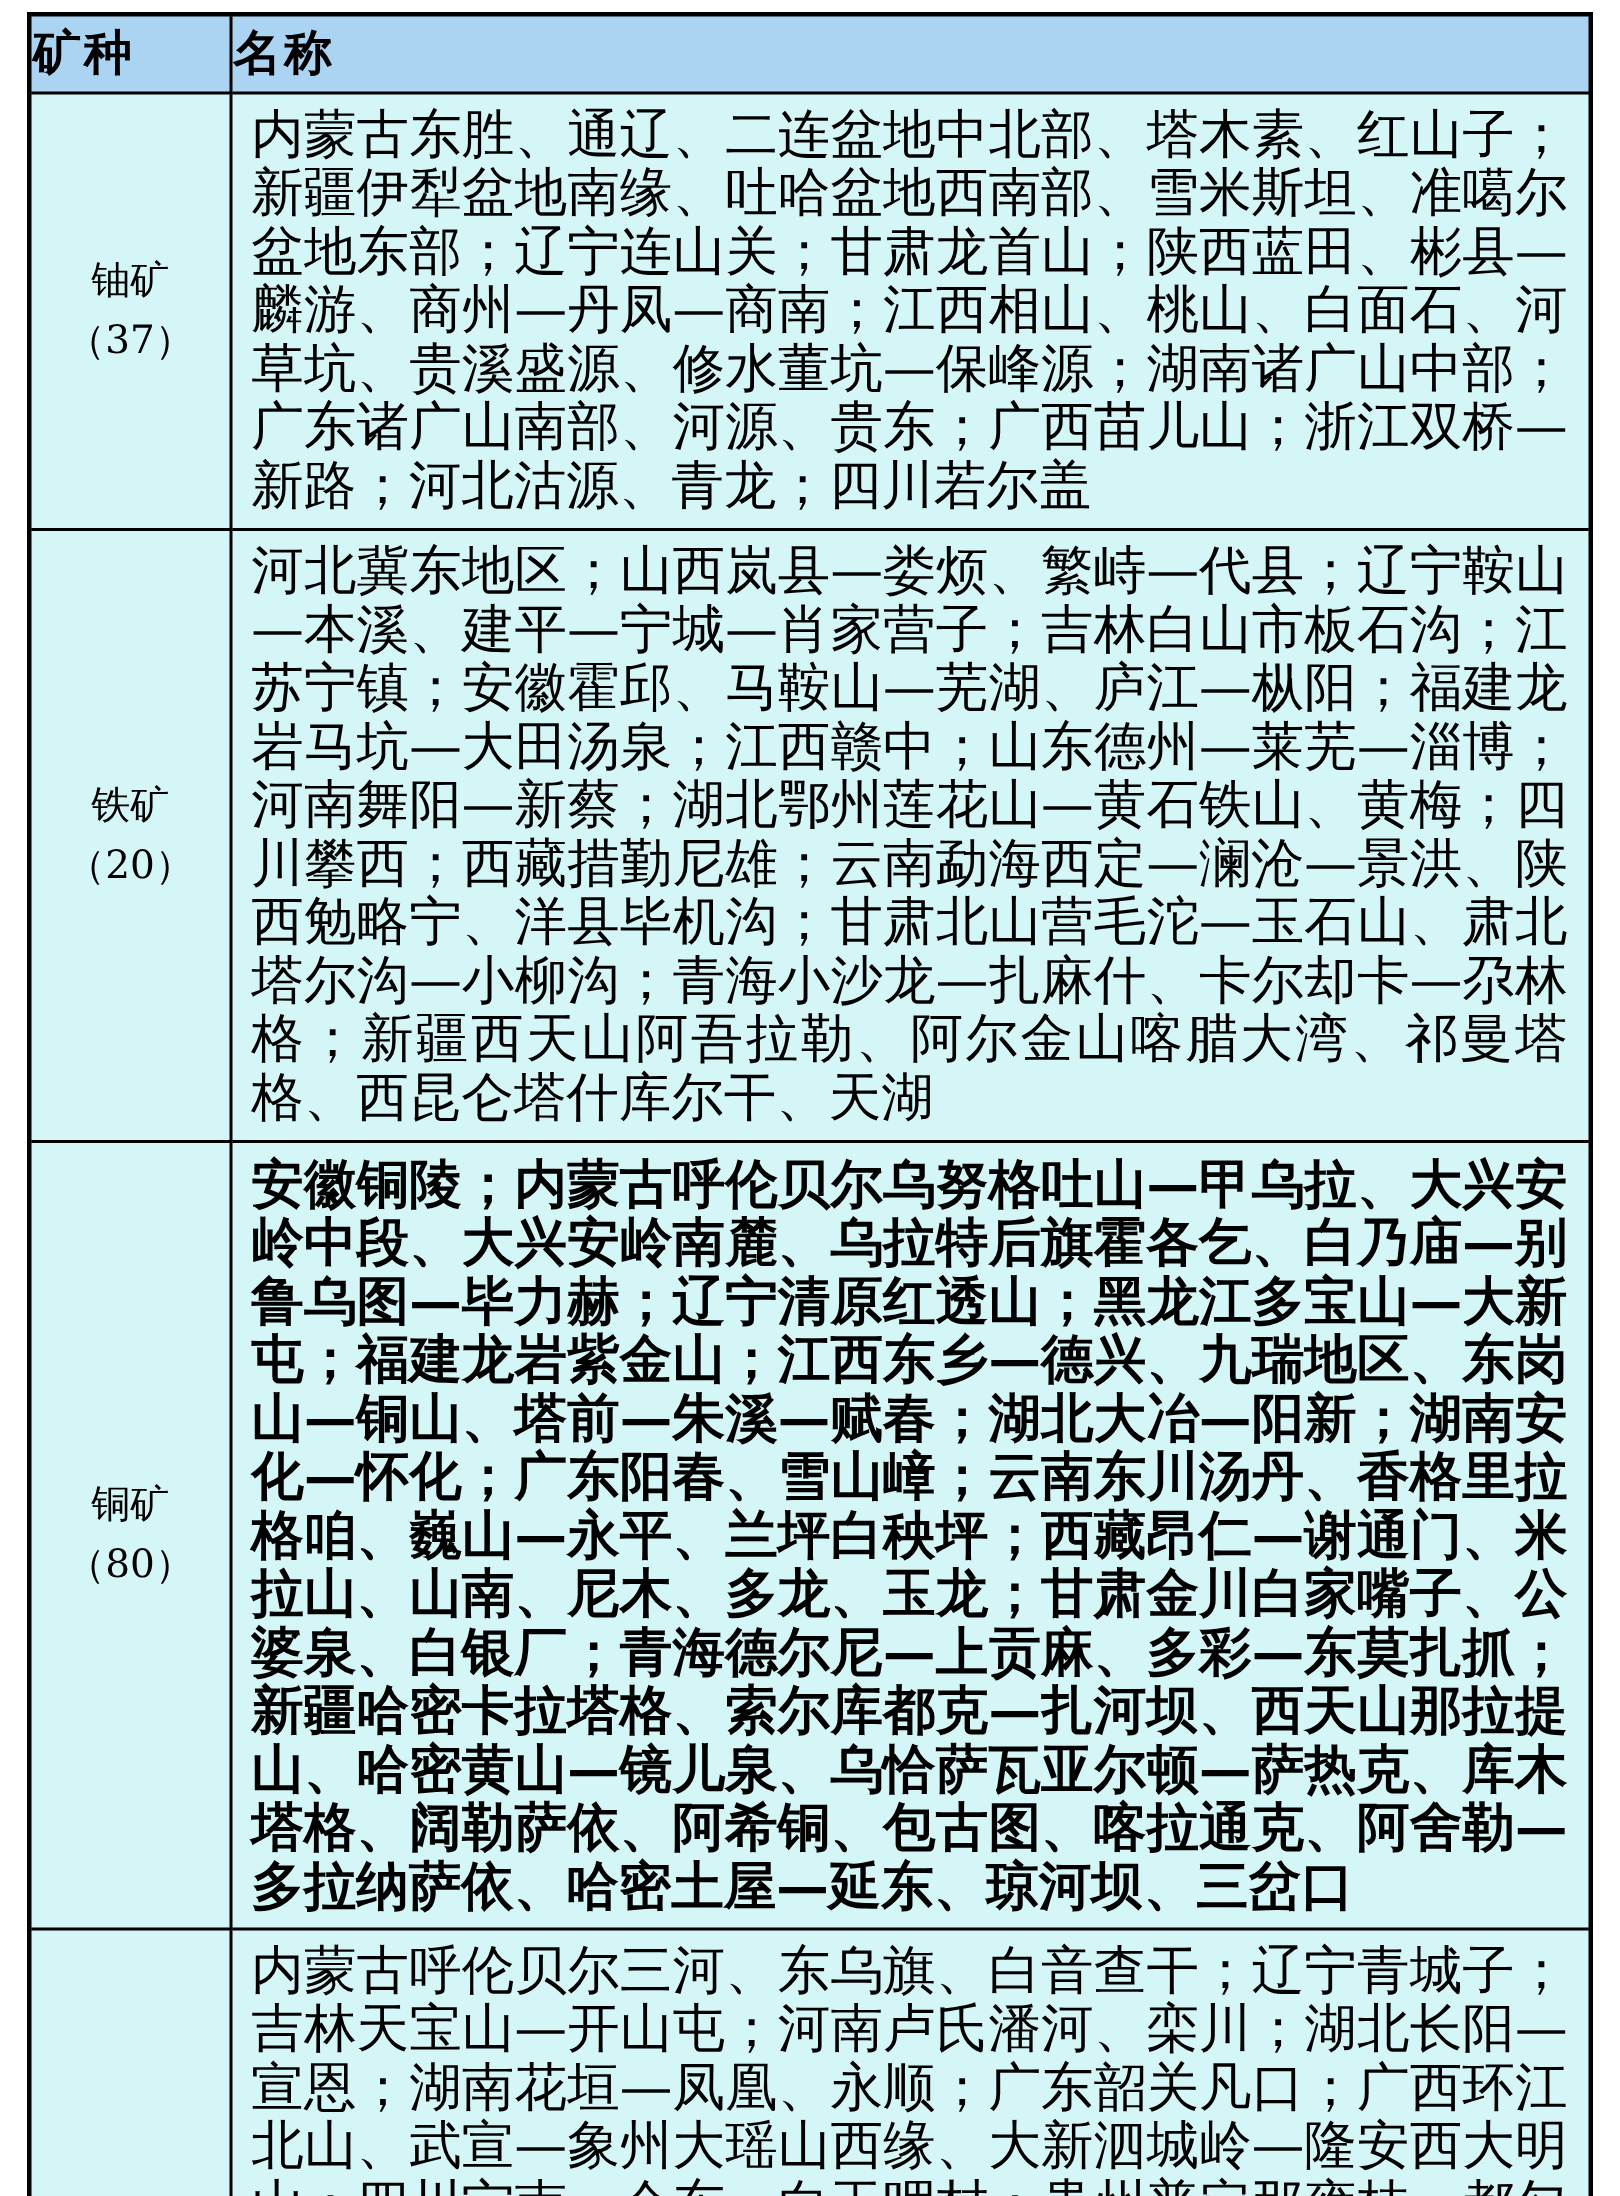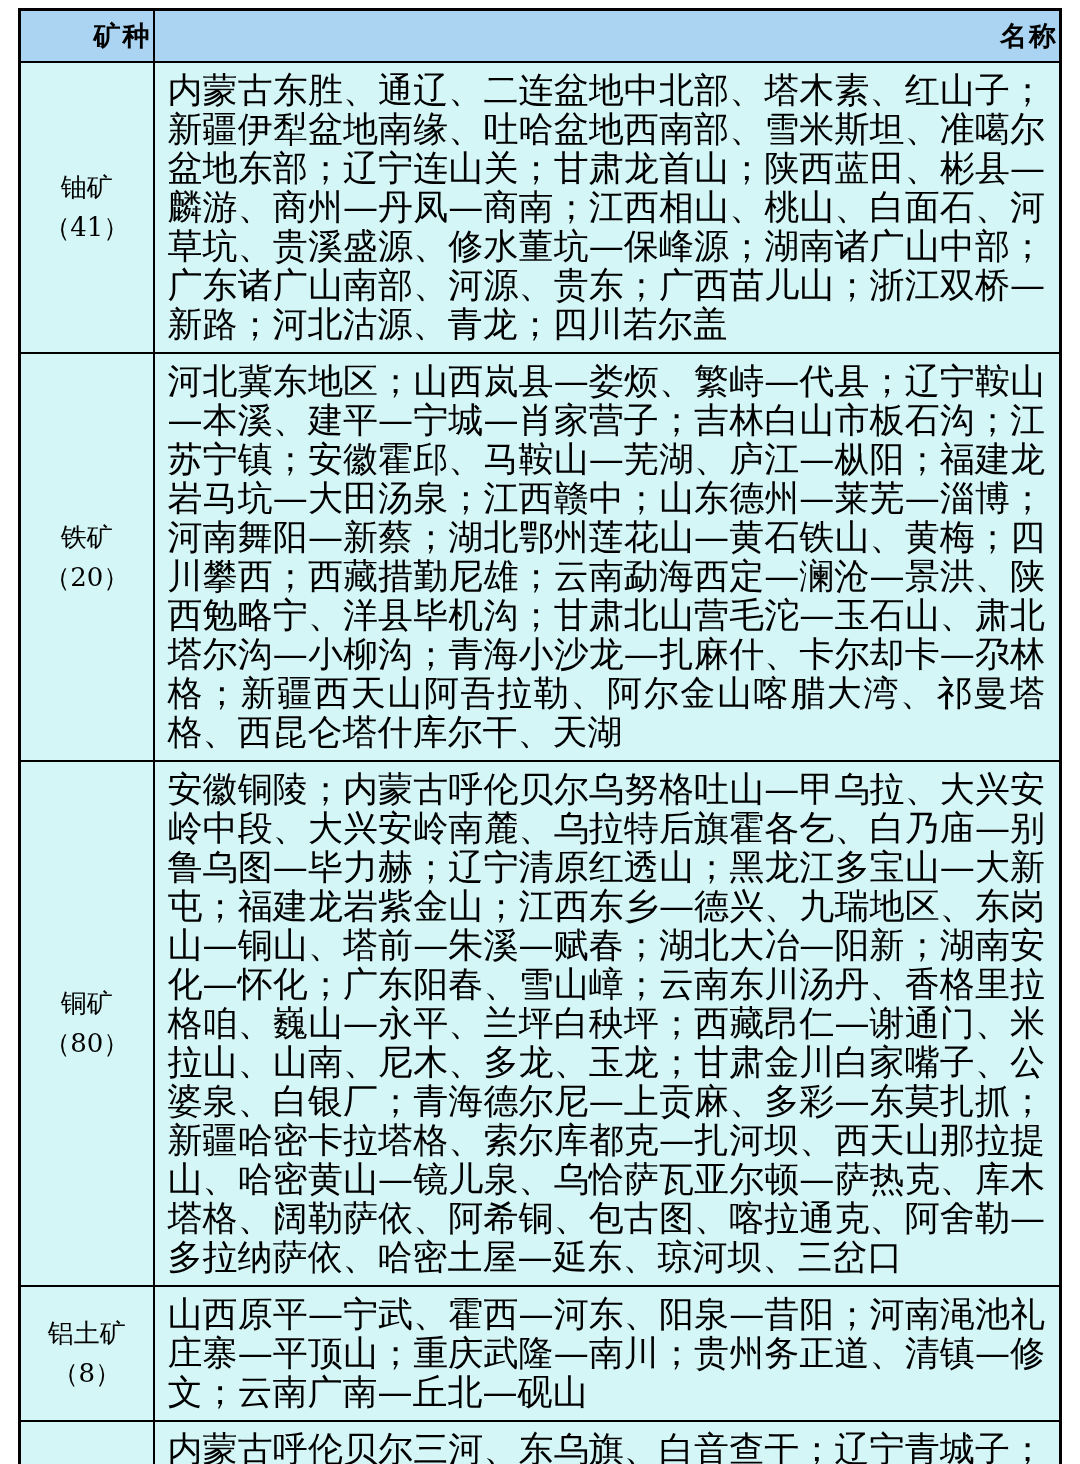--- a/index.html
+++ b/index.html
@@ -26,23 +26,23 @@
   table.mineral-table col.c-type  { width: 134px; }
   table.mineral-table th,
   table.mineral-table td {
     border: 2px solid #000000;
     box-sizing: border-box;
     vertical-align: middle;
   }
   th.hdr {
     background: var(--header-bg, #aad4f2);
     height: 52px;
-    font-size: 27px;
+    font-size: 32px;
     font-weight: bold;
-    text-align: right;
+    text-align: left;
     letter-spacing: 2px;
   }
   td.type-cell {
     background: var(--cell-bg, #d4f6f6);
     text-align: center;
     font-size: 26px;
     line-height: 40px;
     padding: 20px 2px;
   }
   td.names-cell {
@@ -51,21 +51,21 @@
     line-height: 39px;
     padding: 8px 14px 8px 13px;
     text-align: justify;
     text-justify: inter-ideograph;
     word-break: break-all;
   }
   tr.r1 .names-cell { height: 205px; }
   tr.r2 .names-cell { height: 255px; }
   tr.r3 .names-cell { height: 110px; }
   tr.r4 .names-cell { height: 62px;  }
-  tr.r5 .names-cell { height: 348px; }
+  tr.r5 .names-cell { height: 348px; font-weight: bold; }
   tr.r6 .names-cell { height: 95px;  }
   tr.r7 .names-cell { height: 321px; }
 </style>
 </head>
 <body>
 
 <div class="page">
   <table class="mineral-table">
     <colgroup>
       <col class="c-type">
@@ -74,45 +74,38 @@
     <thead>
       <tr>
         <th class="hdr">矿种</th>
         <th class="hdr">名称</th>
       </tr>
     </thead>
     <tbody>
       <tr class="r1">
         <td class="type-cell">
           <div>铀矿</div>
-          <div>（41）</div>
+          <div>（37）</div>
         </td>
         <td class="names-cell">内蒙古东胜、通辽、二连盆地中北部、塔木素、红山子；新疆伊犁盆地南缘、吐哈盆地西南部、雪米斯坦、准噶尔盆地东部；辽宁连山关；甘肃龙首山；陕西蓝田、彬县—麟游、商州—丹凤—商南；江西相山、桃山、白面石、河草坑、贵溪盛源、修水董坑—保峰源；湖南诸广山中部；广东诸广山南部、河源、贵东；广西苗儿山；浙江双桥—新路；河北沽源、青龙；四川若尔盖</td>
       </tr>
       <tr class="r2">
         <td class="type-cell">
           <div>铁矿</div>
           <div>（20）</div>
         </td>
         <td class="names-cell">河北冀东地区；山西岚县—娄烦、繁峙—代县；辽宁鞍山—本溪、建平—宁城—肖家营子；吉林白山市板石沟；江苏宁镇；安徽霍邱、马鞍山—芜湖、庐江—枞阳；福建龙岩马坑—大田汤泉；江西赣中；山东德州—莱芜—淄博；河南舞阳—新蔡；湖北鄂州莲花山—黄石铁山、黄梅；四川攀西；西藏措勤尼雄；云南勐海西定—澜沧—景洪、陕西勉略宁、洋县毕机沟；甘肃北山营毛沱—玉石山、肃北塔尔沟—小柳沟；青海小沙龙—扎麻什、卡尔却卡—尕林格；新疆西天山阿吾拉勒、阿尔金山喀腊大湾、祁曼塔格、西昆仑塔什库尔干、天湖</td>
       </tr>
       <tr class="r5">
         <td class="type-cell">
           <div>铜矿</div>
           <div>（80）</div>
         </td>
         <td class="names-cell">安徽铜陵；内蒙古呼伦贝尔乌努格吐山—甲乌拉、大兴安岭中段、大兴安岭南麓、乌拉特后旗霍各乞、白乃庙—别鲁乌图—毕力赫；辽宁清原红透山；黑龙江多宝山—大新屯；福建龙岩紫金山；江西东乡—德兴、九瑞地区、东岗山—铜山、塔前—朱溪—赋春；湖北大冶—阳新；湖南安化—怀化；广东阳春、雪山嶂；云南东川汤丹、香格里拉格咱、巍山—永平、兰坪白秧坪；西藏昂仁—谢通门、米拉山、山南、尼木、多龙、玉龙；甘肃金川白家嘴子、公婆泉、白银厂；青海德尔尼—上贡麻、多彩—东莫扎抓；新疆哈密卡拉塔格、索尔库都克—扎河坝、西天山那拉提山、哈密黄山—镜儿泉、乌恰萨瓦亚尔顿—萨热克、库木塔格、阔勒萨依、阿希铜、包古图、喀拉通克、阿舍勒—多拉纳萨依、哈密土屋—延东、琼河坝、三岔口</td>
       </tr>
-      <tr class="r6">
-        <td class="type-cell">
-          <div>铝土矿</div>
-          <div>（8）</div>
-        </td>
-        <td class="names-cell">山西原平—宁武、霍西—河东、阳泉—昔阳；河南渑池礼庄寨—平顶山；重庆武隆—南川；贵州务正道、清镇—修文；云南广南—丘北—砚山</td>
-      </tr>
       <tr class="r7">
         <td class="type-cell">
           
           
         </td>
         <td class="names-cell">内蒙古呼伦贝尔三河、东乌旗、白音查干；辽宁青城子；吉林天宝山—开山屯；河南卢氏潘河、栾川；湖北长阳—宣恩；湖南花垣—凤凰、永顺；广东韶关凡口；广西环江北山、武宣—象州大瑶山西缘、大新泗城岭—隆安西大明山；四川宁南—会东、白玉呷村；贵州普定那雍枝、都匀牛角塘—南寨；云南兰坪金顶、鲁甸—巧家、保山—龙陵、镇康芦子园—云高井槽；西藏芒康、查个勒、强龙、赵发涌—干中雄、浦桑果、工布江达金达、山南扎西康；甘肃厂坝；陕西南郑碑坝、凤太地区、镇安—宁陕；青海绿梁山—锡铁山、沱沱河；新疆和田县火烧云、西昆仑岔路口—甜水海、蒙库—可可塔勒、西昆仑宝塔山、小土尔根—库马苏、乌拉根、哈密彩霞山</td>
       </tr>
     </tbody>
   </table>
 </div>

